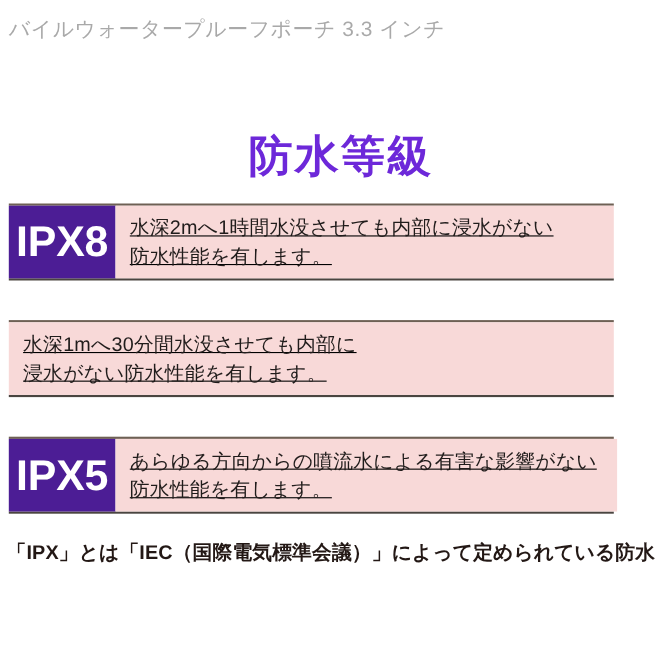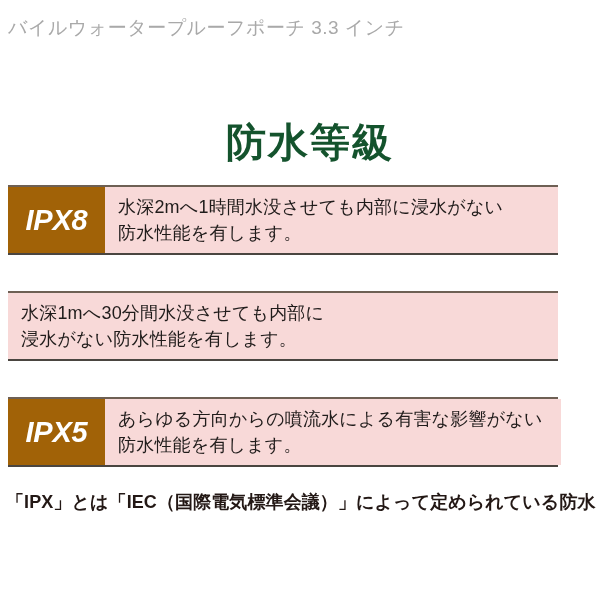--- a/index.html
+++ b/index.html
@@ -32,21 +32,21 @@
   
   .page-title {
     position: absolute;
     left: 0;
     right: 0;
     top: 90px;
     text-align: center;
     font-size: 40px;
     line-height: 50px;
     font-weight: 700;
-    color: #14532d;
+    color: #6d28d9;
     letter-spacing: 2px;
     padding-left: 20px;
   }
 
   
   .ratings {
     position: absolute;
     left: 8px;
     top: 185px;
     width: 550px;
@@ -61,41 +61,41 @@
     border-top: 2px solid #6e6054;
     border-bottom: 2px solid #4a4540;
     box-sizing: content-box;
   }
   .rating-row:last-child {
     margin-bottom: 0;
   }
 
   .rating-badge {
     flex: 0 0 97px;
-    background: #a16207;
+    background: #4c1d95;
     display: flex;
     align-items: center;
     justify-content: center;
     color: #ffffff;
-    font-size: 29px;
+    font-size: 39px;
     font-weight: 700;
     letter-spacing: -0.2px;
     line-height: 1;
-    font-style: italic;
   }
 
   .rating-desc {
     flex: 1 1 auto;
     background: #f8d9d8;
     display: flex;
     flex-direction: column;
     justify-content: center;
     padding-left: 13px;
     padding-right: 18px;
     box-sizing: border-box;
+    text-decoration: underline;
   }
 
   .rating-desc .line {
     font-size: 18px;
     line-height: 26px;
     color: #201c1b;
     letter-spacing: 0.2px;
     white-space: nowrap;
   }
 

